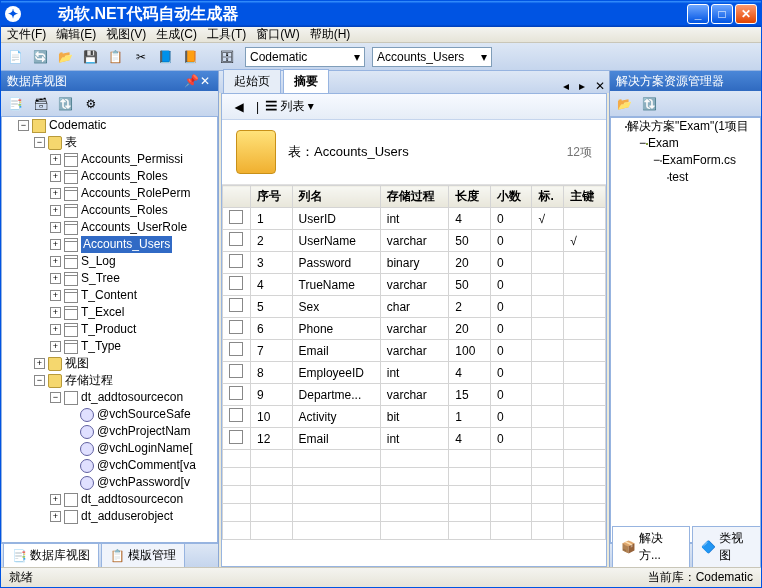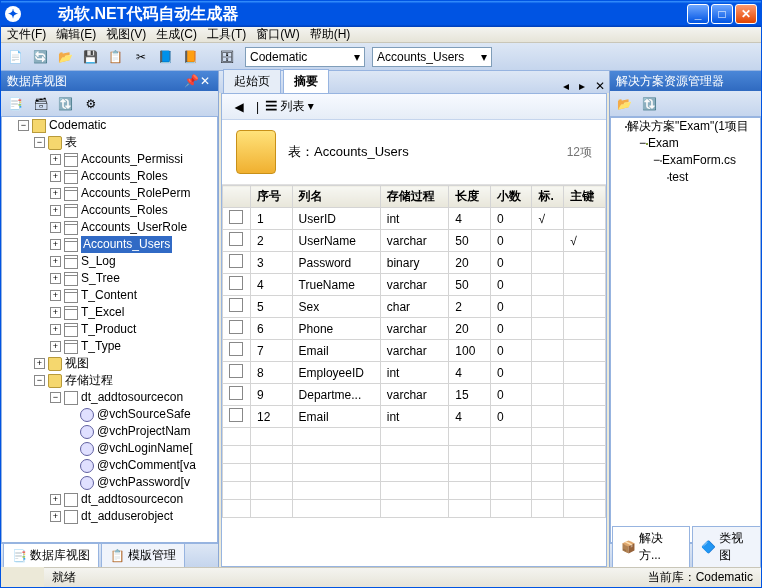--- a/index.html
+++ b/index.html
@@ -58,21 +58,21 @@
 table.grid td.ico-cell{width:28px;}
 .row-ico{width:14px;height:14px;background:#fff;border:1px solid #888;display:inline-block;}
 .panel-right{width:152px;display:flex;flex-direction:column;border-left:1px solid #8ba8d6;}
 .rtree{flex:1;background:#fff;overflow:auto;border:1px solid #97b4e0;}
 .rtree ul{list-style:none;padding-left:14px;}
 .rtree li{line-height:17px;white-space:nowrap;display:flex;align-items:center;}
 .ico-sln{background:#fff;border:1px solid #555;}
 .ico-proj{background:#e6f0c0;border:1px solid #88a040;}
 .ico-ref{background:#d0e0ff;border:1px solid #6080c0;}
 .ico-cs{background:#fff;border:1px solid #888;}
-.status{height:20px;background:linear-gradient(#f4f4f0,#e6e4d8);border-top:1px solid #c9c6b8;display:flex;align-items:center;padding:0 8px;margin-left:43px;}
+.status{height:20px;background:linear-gradient(#f4f4f0,#e6e4d8);border-top:1px solid #c9c6b8;display:flex;align-items:center;padding:0 8px;}
 .status .sp{flex:1;}
 </style>
 </head>
 <body>
 
 <div class="window">
   <div class="titlebar">
     <span class="icon-app">✦</span>
     <span class="title">动软.NET代码自动生成器</span>
     <div class="ctrls">
@@ -392,20 +392,30 @@
                   <td>9</td>
                   <td>Departme...</td>
                   <td>varchar</td>
                   <td>15</td>
                   <td>0</td>
                   <td></td>
                   <td></td>
                 </tr>
                 <tr>
                   <td class="ico-cell"><span class="row-ico"></span></td>
+                  <td>10</td>
+                  <td>Activity</td>
+                  <td>bit</td>
+                  <td>1</td>
+                  <td>0</td>
+                  <td></td>
+                  <td></td>
+                </tr>
+                <tr>
+                  <td class="ico-cell"><span class="row-ico"></span></td>
                   <td>12</td>
                   <td>Email</td>
                   <td>int</td>
                   <td>4</td>
                   <td>0</td>
                   <td></td>
                   <td></td>
                 </tr>
                 <tr>
                   <td></td>

